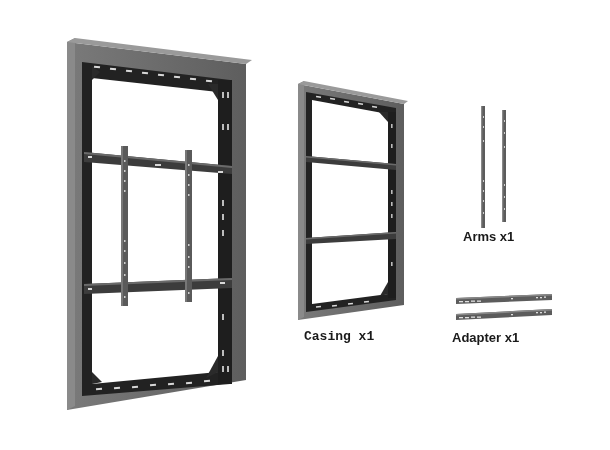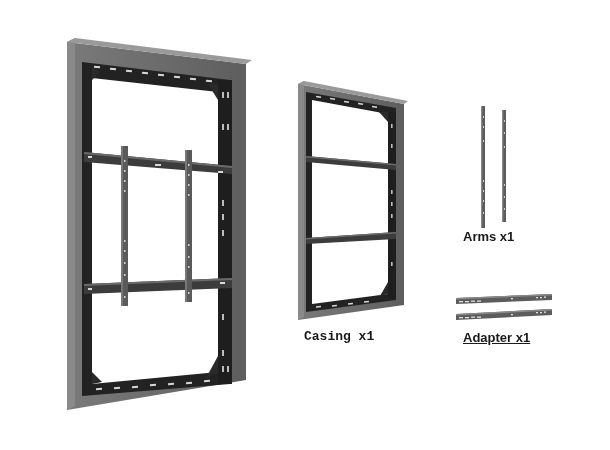--- a/index.html
+++ b/index.html
@@ -194,14 +194,14 @@
         <rect x="511" y="314" width="2" height="1.3"></rect>
         <rect x="536" y="312" width="2" height="1.3"></rect>
           <rect x="540" y="312" width="2" height="1.3"></rect>
         <rect x="544" y="311.5" width="2" height="1.3"></rect>
       </g>
     </g>
   </svg>
 
   <div class="label" style="left:304px; top:329px;font-family:Liberation Mono, monospace;">Casing x1</div>
   <div class="label" style="left:463px; top:229px;">Arms x1</div>
-  <div class="label" style="left:463px; top:330px;text-decoration:underline;">Adapter x1</div>
+  <div class="label" style="left:452px; top:330px;">Adapter x1</div>
 </div>
 
 </body></html>

